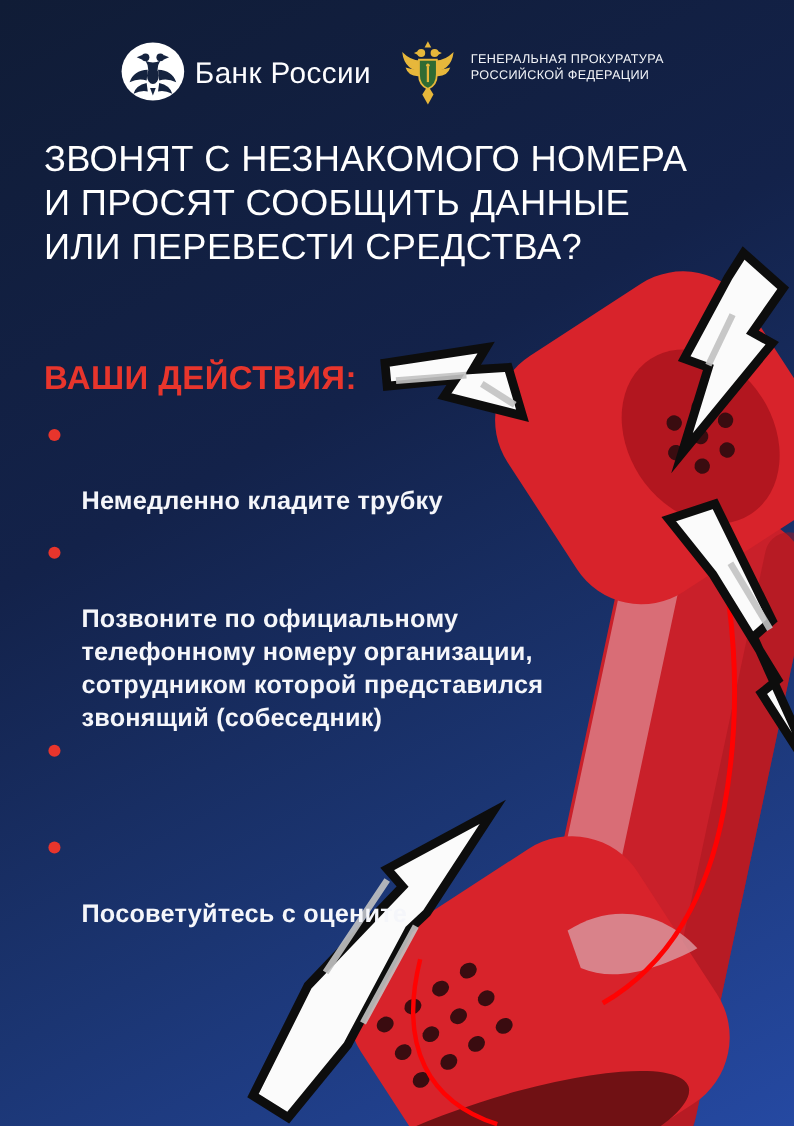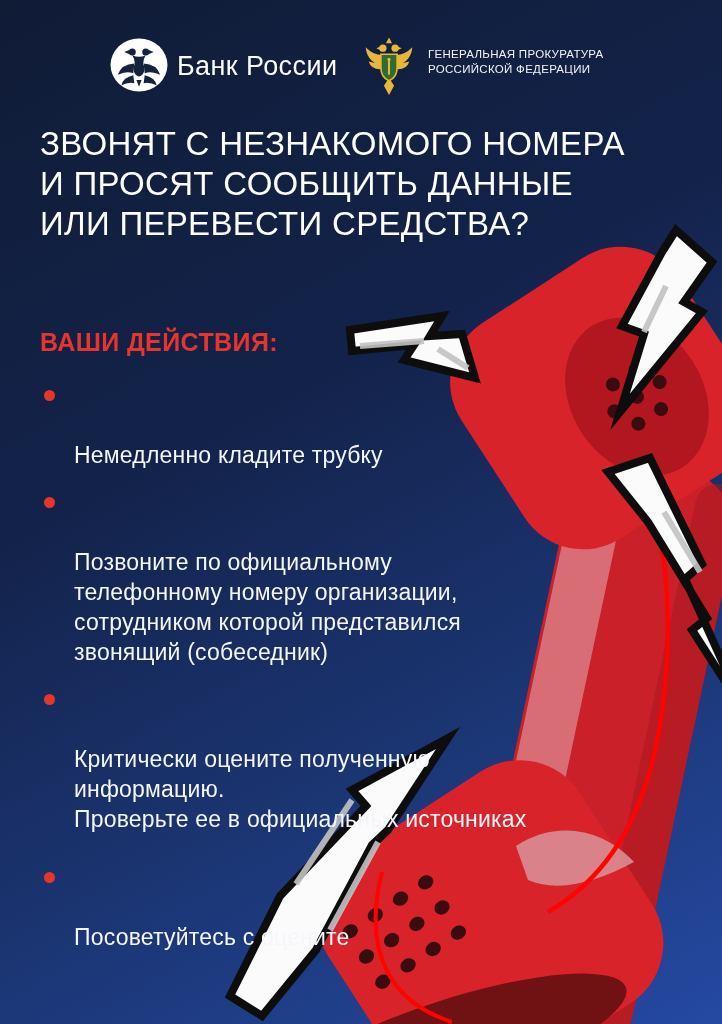--- a/index.html
+++ b/index.html
@@ -10,25 +10,25 @@
     font-family:"Liberation Sans","DejaVu Sans",sans-serif;color:#ffffff;
   }
   .art{position:absolute;left:0;top:0;width:722px;height:1024px;z-index:1}
   .content{position:absolute;left:0;top:0;width:722px;height:1024px;z-index:2}
   .abs{position:absolute}
   .bank-logo{left:110px;top:38px;width:58px;height:54px}
   .bank-label{left:177px;top:51px;font-size:27px;font-weight:500;letter-spacing:.4px;color:#fdfdff}
   .pros-emblem{left:363px;top:35px;width:52px;height:63px}
   .pros-label{left:428px;top:47px;font-size:11.5px;font-weight:400;line-height:14.5px;letter-spacing:.3px;color:#f2f4f8;white-space:pre-line}
   .headline{left:40px;top:124px;width:660px;font-size:33px;font-weight:400;line-height:40px;letter-spacing:.3px;color:#ffffff;white-space:pre-line}
-  .actions-title{left:40px;top:328px;font-size:25px;font-weight:700;letter-spacing:.4px;color:#e8352c}
+  .actions-title{left:40px;top:328px;font-size:30px;font-weight:700;letter-spacing:.4px;color:#e8352c}
   .actions-list{left:44px;top:380px;width:524px;list-style:none}
-  .actions-list li{position:relative;padding-left:30px;font-size:23px;font-weight:400;line-height:30px;letter-spacing:.2px;color:#f5f6fa;white-space:pre-line}
+  .actions-list li{position:relative;padding-left:30px;font-size:23px;font-weight:700;line-height:30px;letter-spacing:.2px;color:#f5f6fa;white-space:pre-line}
   .actions-list li:nth-child(1){margin-bottom:17px}
-  .actions-list li:nth-child(2){margin-bottom:17px}
+  .actions-list li:nth-child(2){}
   .actions-list li:nth-child(3){margin-bottom:28px}
   .dot{position:absolute;left:0;top:9.5px;width:11px;height:11px;border-radius:50%;background:#e8352c}
 </style>
 </head>
 <body>
 
 <div class="poster">
 
   <svg class="art" viewBox="0 0 722 1024" aria-hidden="true">
 
@@ -141,22 +141,20 @@
       </li>
       <li>
         <span class="dot"></span>
         <span>Позвоните по официальному
 телефонному номеру организации,
 сотрудником которой представился
 звонящий (собеседник)</span>
       </li>
       <li>
         <span class="dot"></span>
-        <span>Критически оцените полученную информацию.
-Проверьте ее в официальных источниках</span>
       </li>
       <li>
         <span class="dot"></span>
         <span>Посоветуйтесь с оцените</span>
       </li>
     </ul>
 
   </div>
 </div>
 

